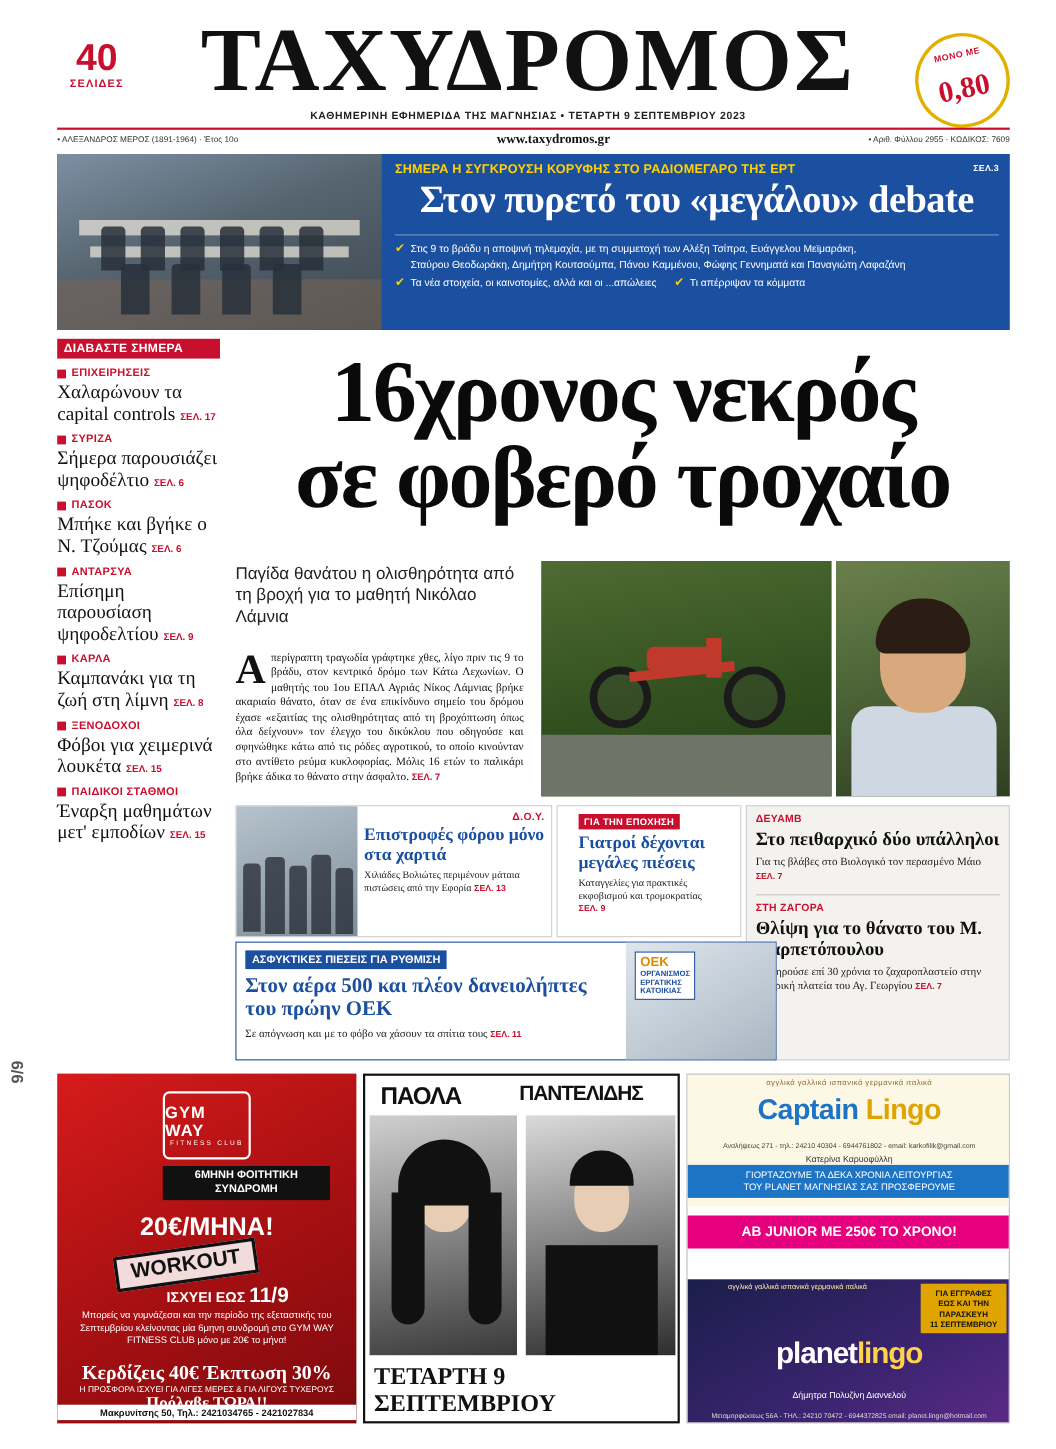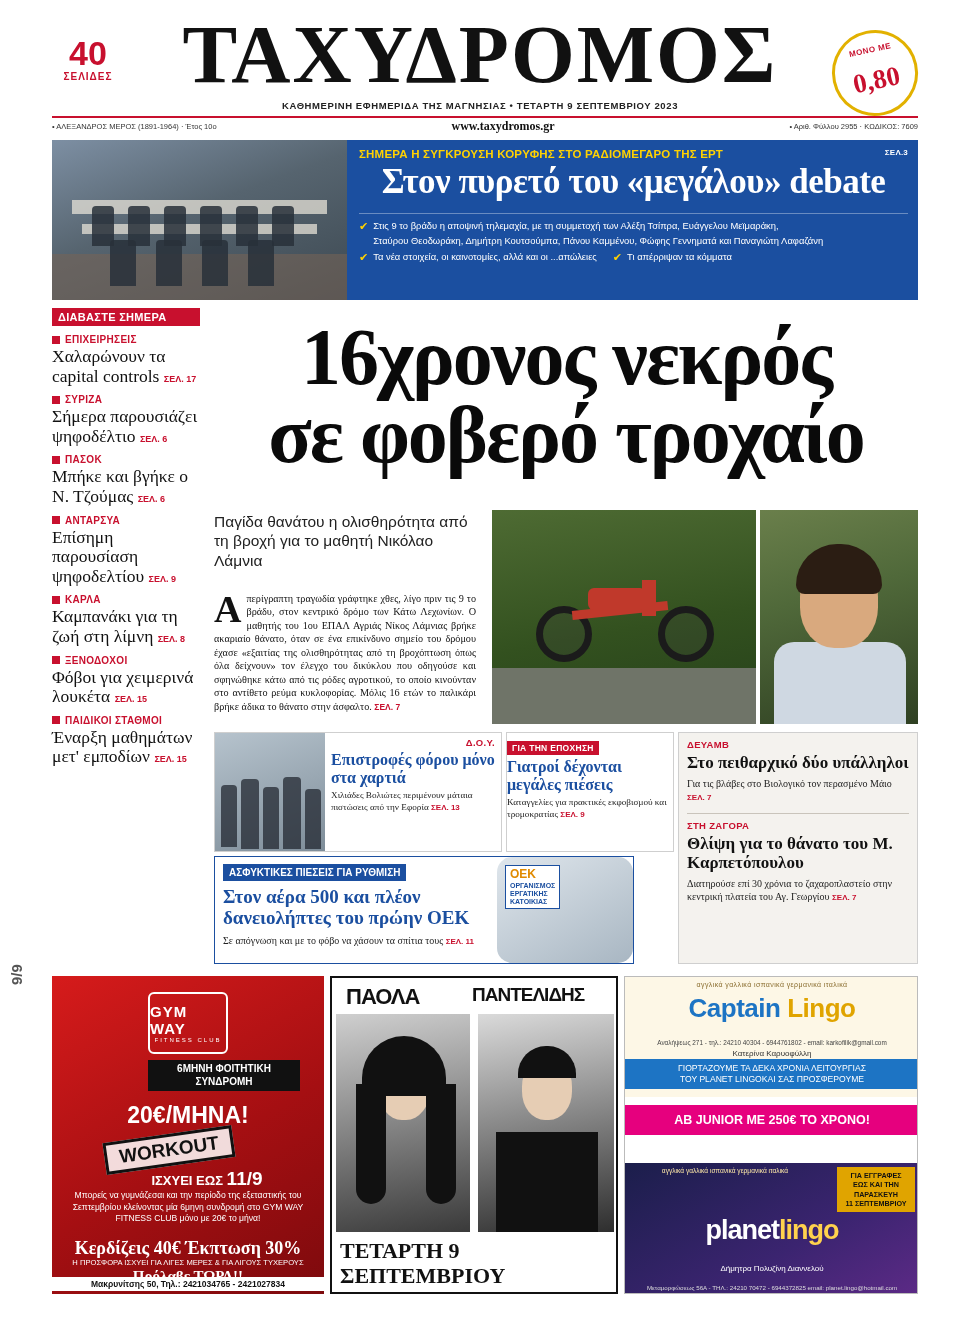--- a/index.html
+++ b/index.html
@@ -160,38 +160,38 @@
   }
   .box-head {
     font-family:"Liberation Serif", serif; font-weight:bold; font-size:16px; line-height:1.1;
     color:#1b4fa0; margin-top:3px;
   }
   .box-body {
     font-family:"Liberation Serif", serif; font-size:9.2px; line-height:1.25; margin-top:4px; color:#222;
   }
   .box-body .pg { color:#c8102e; font-family:"Liberation Sans", sans-serif; font-weight:bold; font-size:8px; }
 
-  .box-epoxi { left:292px; top:0; width:168px; height:120px; padding:4px 0; }
+  .box-epoxi { left:292px; top:0; width:168px; height:120px; padding:4px 19px; }
   .box-deyamb { left:464px; top:0; width:240px; height:232px; padding:6px 8px; background:#f4f2ee; }
   .box-deyamb .h2 { font-family:"Liberation Serif", serif; font-weight:bold; font-size:17px; line-height:1.12; color:#111; margin-top:3px; }
   .box-deyamb .sub { font-family:"Liberation Serif", serif; font-size:10px; line-height:1.3; margin-top:5px; color:#222; }
   .box-deyamb .rule { height:1px; background:#c9c4bb; margin:10px 0 6px; }
 
   .box-oek {
-    left:0; top:124px; width:420px; height:108px; border:1px solid #1b4fa0; display:flex; background:#fff;
+    left:0; top:124px; width:492px; height:108px; border:1px solid #1b4fa0; display:flex; background:#fff;
   }
   .box-oek .tx { flex:1; padding:5px 8px; }
   .box-oek .bar {
     background:#1b4fa0; color:#fff; font-family:"Liberation Sans", sans-serif;
     font-weight:bold; font-size:10px; padding:3px 6px; display:inline-block;
   }
   .box-oek .h { font-family:"Liberation Serif", serif; font-weight:bold; font-size:19px; line-height:1.1; color:#1b4fa0; margin-top:6px; }
   .box-oek .sm { font-family:"Liberation Serif", serif; font-size:10px; margin-top:6px; color:#222; }
   .box-oek .sm .pg { color:#c8102e; font-family:"Liberation Sans", sans-serif; font-weight:bold; font-size:8px; }
-  .box-oek .ph { width:136px; background:linear-gradient(150deg,#dfe6ec,#a8b6c2); position:relative; overflow:hidden;border-radius:15px; }
+  .box-oek .ph { width:136px; background:linear-gradient(150deg,#dfe6ec,#a8b6c2); position:relative; overflow:hidden; }
   .oek-logo {
     position:absolute; left:8px; top:8px; background:#fff; border:1px solid #1b4fa0; padding:2px 4px;
     font-family:"Liberation Sans", sans-serif; font-size:7px; color:#1b4fa0; font-weight:bold; line-height:1.15;
   }
   .oek-logo .big { font-size:12px; color:#e08a00; }
 
   
   .sidelabel {
     position:absolute; left:8px; top:985px; font-family:"Liberation Sans", sans-serif;
     font-weight:bold; font-size:15px; color:#555; transform:rotate(-90deg); transform-origin:left top;
@@ -583,21 +583,21 @@
   <div class="ad-lingo">
     <div class="lingo-top">
       <div class="lingo-langs">αγγλικά    γαλλικά    ισπανικά    γερμανικά    ιταλικά</div>
       <div class="lingo-title">
         <span class="c1">Captain</span>
         <span class="c2">Lingo</span>
       </div>
       <div class="lingo-sub">Κατερίνα Καρυοφύλλη</div>
       <div class="lingo-contact">Αναλήψεως 271 - τηλ.: 24210 40304 - 6944761802 - email: karkofilik@gmail.com</div>
       <div class="lingo-band" style="white-space:pre-line;">ΓΙΟΡΤΑΖΟΥΜΕ ΤΑ ΔΕΚΑ ΧΡΟΝΙΑ ΛΕΙΤΟΥΡΓΙΑΣ
-ΤΟΥ PLANET LINGOΚΑΙ ΣΑΣ ΠΡΟΣΦΕΡΟΥΜΕ</div>
+ΤΟΥ PLANET ΜΑΓΝΗΣΙΑΣ ΣΑΣ ΠΡΟΣΦΕΡΟΥΜΕ</div>
     </div>
     <div class="lingo-offer">
       <div>AB JUNIOR ΜΕ 250€ ΤΟ ΧΡΟΝΟ!</div>
     </div>
     <div class="lingo-bottom">
       <div class="langs2">αγγλικά    γαλλικά    ισπανικά    γερμανικά    ιταλικά</div>
       <div class="flag" style="white-space:pre-line;">ΓΙΑ ΕΓΓΡΑΦΕΣ
 ΕΩΣ ΚΑΙ ΤΗΝ
 ΠΑΡΑΣΚΕΥΗ
 11 ΣΕΠΤΕΜΒΡΙΟΥ</div>

